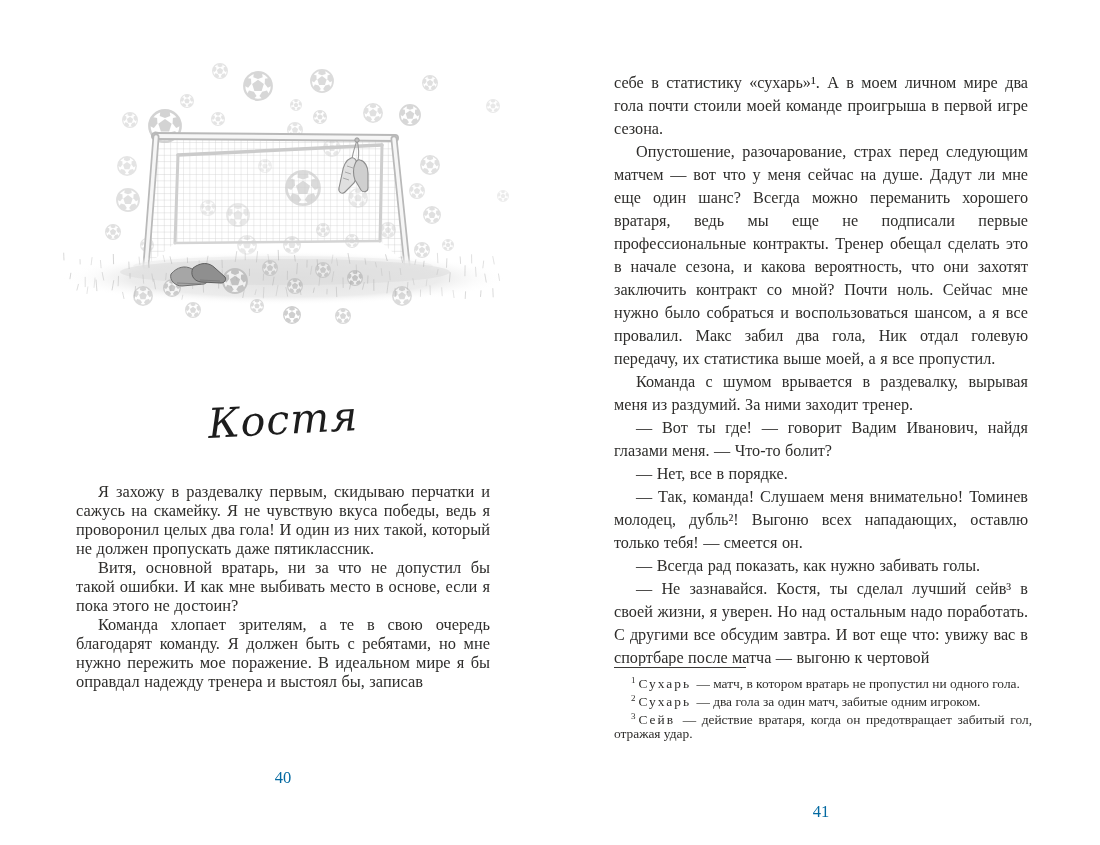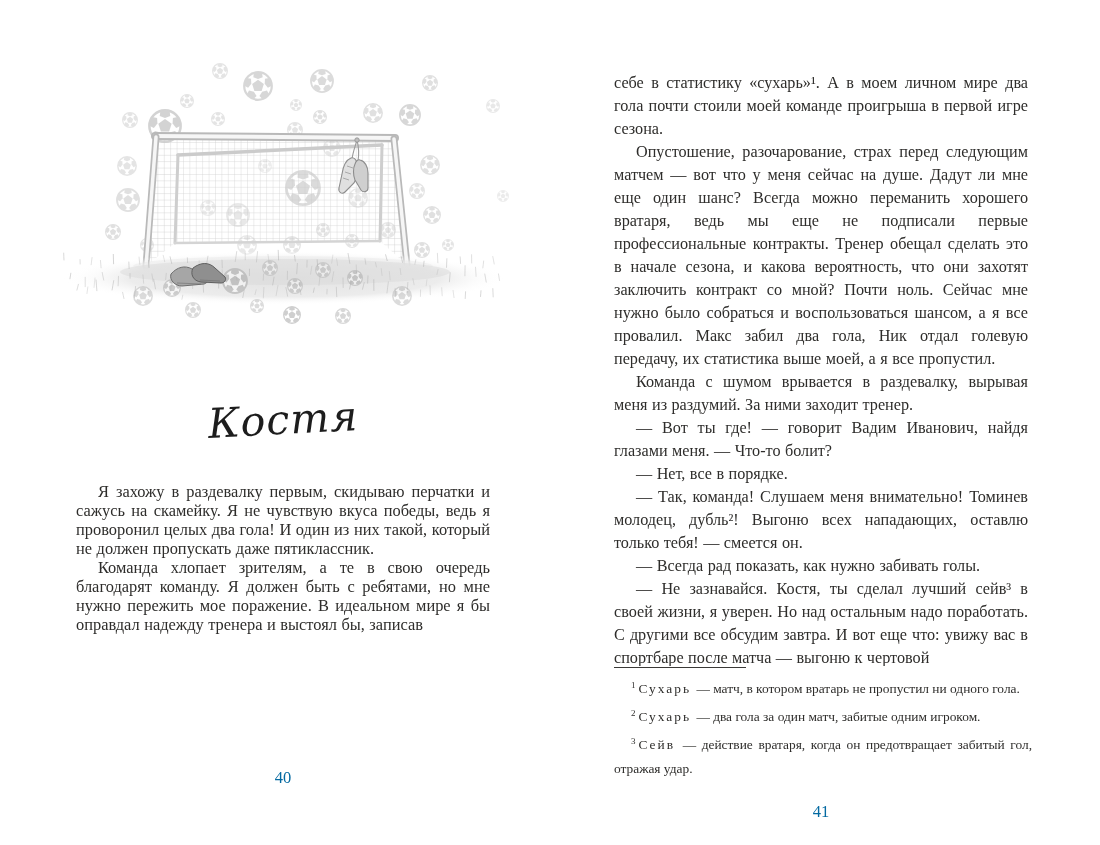--- a/index.html
+++ b/index.html
@@ -27,21 +27,21 @@
   .body-text-right { left:64px;  top:72px;  font-size:16.2px; line-height:23px; }
 
   .par { text-align:justify; text-indent:22px; word-spacing:0.4px; }
   .par.no-indent { text-indent:0; }
 
   .footnotes {
     position:absolute; left:64px; top:666px; width:418px;
     background:#ffffff; padding-top:1px;
   }
   .footnote-rule { width:132px; border:none; border-top:1.2px solid #3a3937; margin:0 0 5px 0; }
-  .footnote { font-size:13.4px; line-height:24px; text-align:justify; text-indent:17px; }
+  .footnote { font-size:13.4px; line-height:14px; text-align:justify; text-indent:17px; }
   .fn-marker { font-size:9px; vertical-align:5px; margin-right:3px; }
   .fn-term { letter-spacing:2px; margin-right:2px; }
 
   .page-number {
     position:absolute; top:768px; width:414px; text-align:center;
     font-size:16.5px; color:#0369a1;
   }
   .page-number-left  { left:76px; }
   .page-number-right { left:64px;margin-top:34px; }
 </style>
@@ -275,20 +275,21 @@
       <path d="M116,228 c6,-7 14,-9 21,-5 l14,8 c3,2 2,6 -2,7 l-22,2 c-7,0 -13,-6 -11,-12 z" fill="#a6a6a6" stroke="#6e6e6e" stroke-width="1"></path>
       <path d="M138,222 c8,-6 16,-6 22,0 l10,9 c2,3 -1,6 -4,6 l-20,-1 c-8,-1 -11,-8 -8,-14 z" fill="#8f8f8f" stroke="#5f5f5f" stroke-width="1"></path>
       <path d="M122,237 l24,1 M145,234 l20,1" stroke="#6e6e6e" stroke-width="1" opacity="0.6"></path>
     </g>
   </svg>
 
   <h1 class="chapter-title">Костя</h1>
 
   <div class="body-text body-text-left" id="leftPars">
       <p class="par">Я захожу в раздевалку первым, скидываю перчатки и сажусь на скамейку. Я не чувствую вкуса победы, ведь я проворонил целых два гола! И один из них такой, который не должен пропускать даже пятиклассник.</p>
+      <p class="par">Витя, основной вратарь, ни за что не допустил бы такой ошибки. И как мне выбивать место в основе, если я пока этого не достоин?</p>
       <p class="par">Команда хлопает зрителям, а те в свою очередь благодарят команду. Я должен быть с ребятами, но мне нужно пережить мое поражение. В идеальном мире я бы оправдал надежду тренера и выстоял бы, записав</p>
     </div>
 
   <div class="page-number page-number-left">40</div>
 </section>
 
 <section class="page page-right">
   <div class="body-text body-text-right" id="rightPars">
       <p class="par no-indent">себе в статистику «сухарь»¹. А в моем личном мире два гола почти стоили моей команде проигрыша в первой игре сезона.</p>
       <p class="par">Опустошение, разочарование, страх перед следующим матчем — вот что у меня сейчас на душе. Дадут ли мне еще один шанс? Всегда можно переманить хорошего вратаря, ведь мы еще не подписали первые профессиональные контракты. Тренер обещал сделать это в начале сезона, и какова вероятность, что они захотят заключить контракт со мной? Почти ноль. Сейчас мне нужно было собраться и воспользоваться шансом, а я все провалил. Макс забил два гола, Ник отдал голевую передачу, их статистика выше моей, а я все пропустил.</p>

